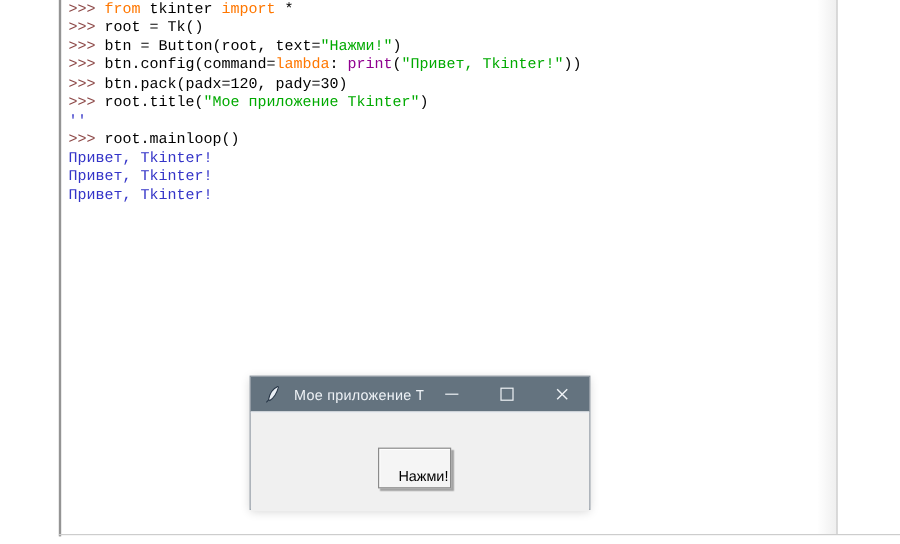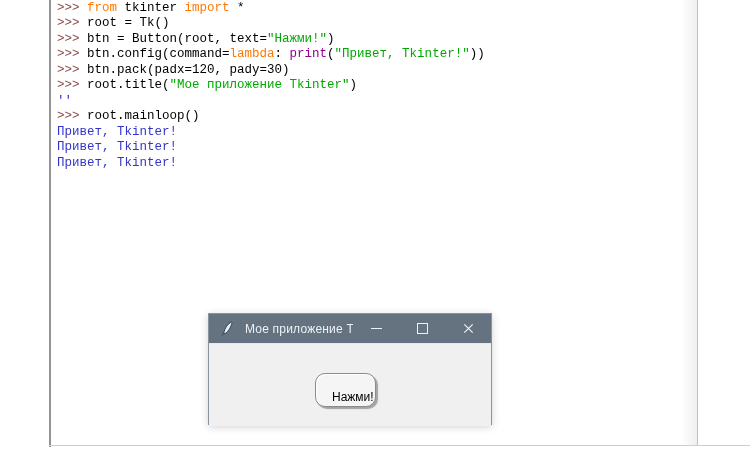--- a/index.html
+++ b/index.html
@@ -34,21 +34,21 @@
   .tk-title{margin-left:10px;font-size:12px;letter-spacing:.2px;white-space:nowrap;
             overflow:hidden;flex:1 1 auto;}
   .controls{display:flex;height:100%;}
   .ctrl{width:46px;height:100%;display:flex;align-items:center;justify-content:center;}
   .glyph-min{width:11px;height:1px;background:#eef2f6;}
   .glyph-max{width:9px;height:9px;border:1px solid #eef2f6;background:transparent;}
 
   .tk-body{position:relative;height:82px;background:#f0f0f0;
            border-top:1px solid #e6eaf0;}
   .tk-button{position:absolute;left:106px;top:29px;width:61px;height:25px;
-             background:#f5f5f5;border:1px solid #8b8b8b;border-radius:10px;
+             background:#f5f5f5;border:1px solid #8b8b8b;border-radius:0;
              box-shadow:inset 1px 1px 0 #ffffff, 2px 2px 1px rgba(70,70,70,0.45);
              font-family:"Liberation Sans",sans-serif;font-size:12px;color:#000;
              padding:16px;cursor:pointer;}
 </style>
 </head>
 <body>
 
 <div class="screen">
 
   <div class="left-rule"></div>

